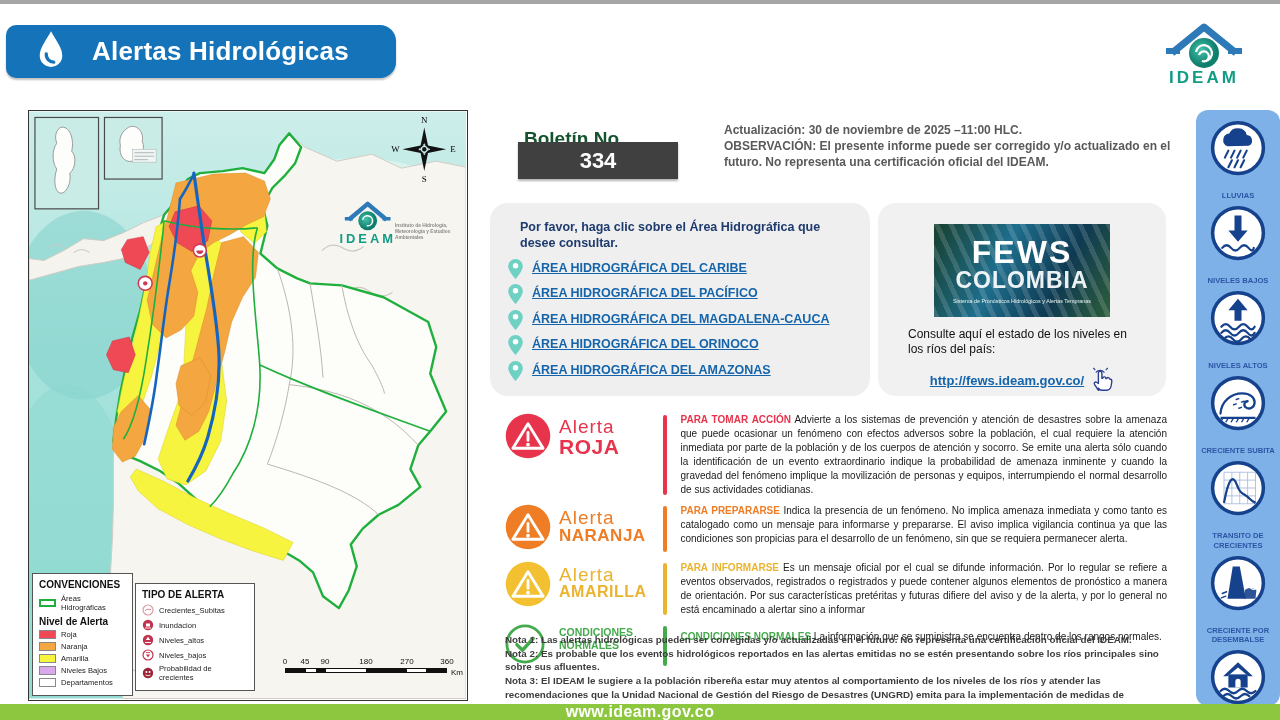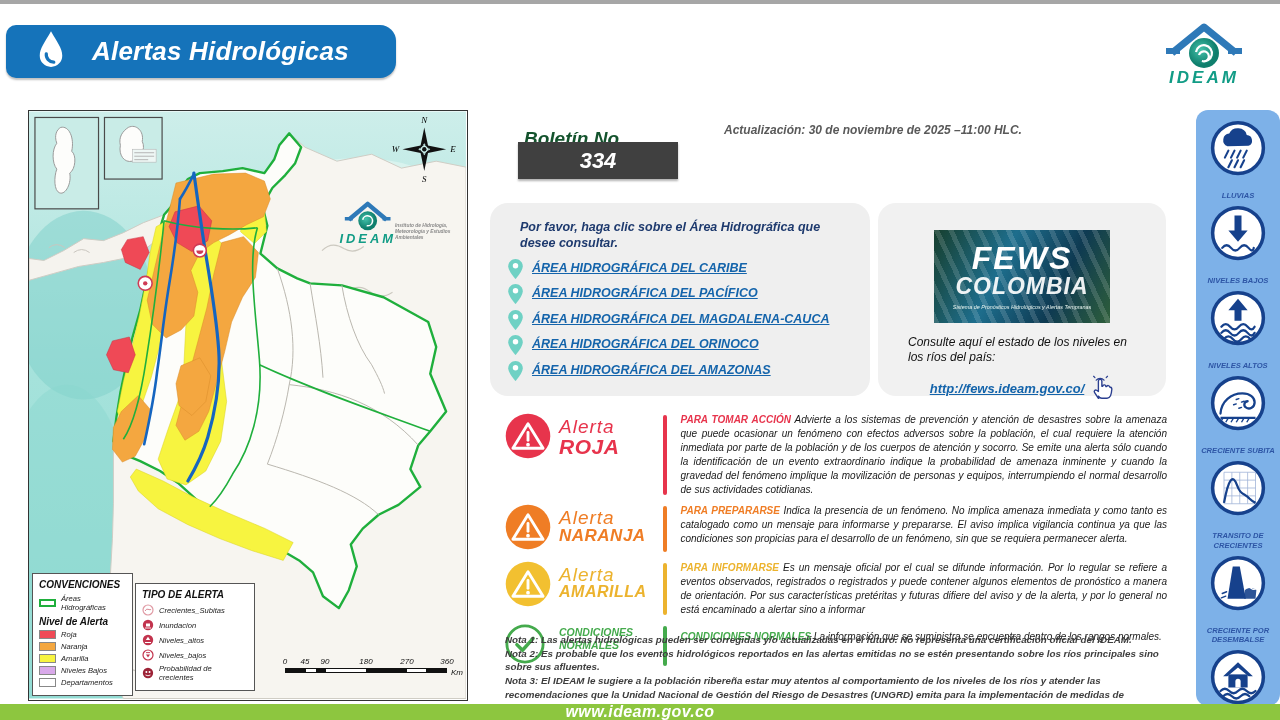--- a/index.html
+++ b/index.html
@@ -1,19 +1,19 @@
 <!DOCTYPE html>
 <html><head>
 <meta charset="utf-8">
 <style>
   * { margin:0; padding:0; box-sizing:border-box; }
   html,body { width:1280px; height:720px; overflow:hidden; background:#fff;
               font-family:"Liberation Sans", sans-serif; }
   .abs { position:absolute; }
-  #stage { position:relative; width:1280px; height:512px; background:#fff;font-style:italic; }
+  #stage { position:relative; width:1280px; height:512px; background:#fff; }
 
   
   #topstrip { left:0; top:0; width:1280px; height:4px; background:#a6a6a6; }
 
   
   #header-box { left:6px; top:25px; width:390px; height:53px; background:#1573ba;
     border-radius:10px 16px 16px 10px; display:flex; align-items:center; gap:26px;
     padding-left:30px; box-shadow:0 2px 2px rgba(0,0,0,.25); }
   #header-title { color:#fff; font-size:26px; font-weight:bold; letter-spacing:.2px; }
 
@@ -56,21 +56,21 @@
 
   
   #areas-panel { left:490px; top:203px; width:380px; height:193px; background:#efefef;
     border-radius:18px; padding:16px 26px 10px 30px; }
   #areas-intro { color:#1e3a6e; font-size:12.5px; font-weight:bold; line-height:1.3; width:330px; }
   .arealink-row { display:flex; align-items:flex-start; gap:9px; margin-top:5.5px; margin-left:-12px; }
   .arealink { color:#1464ab; font-size:12.5px; font-weight:bold; text-decoration:underline;
     line-height:1.45; }
   #fews-panel { left:878px; top:203px; width:288px; height:193px; background:#f1f1f1;
     border-radius:18px; padding-top:15px; text-align:center; }
-  #fews-img { position:relative; margin:12px auto; width:176px; height:93px; cursor:pointer;
+  #fews-img { position:relative; margin:6px auto; width:176px; height:93px; cursor:pointer;
     background:
       repeating-linear-gradient(65deg, rgba(255,255,255,.14) 0 5px, rgba(0,0,0,0) 5px 13px),
       linear-gradient(115deg, #173f2e 0%, #1e6e8d 38%, #0e3a52 70%, #2e5e3a 100%);
     display:flex; flex-direction:column; align-items:center; justify-content:center; }
   #fews-img .t1 { color:#fff; font-size:32px; font-weight:800; letter-spacing:2px; line-height:.95; }
   #fews-img .t2 { color:rgba(255,255,255,.92); font-size:23px; font-weight:bold; letter-spacing:1px; }
   #fews-img .t3 { color:#e8f4ef; font-size:5.4px; margin-top:4px; }
   #fews-text { margin:10px auto 0; width:228px; text-align:left; font-size:12px; color:#111;
     line-height:1.25; }
   #fews-linkrow { margin-top:10px; display:flex; align-items:center; justify-content:center; gap:4px; }
@@ -343,20 +343,21 @@
           <i class="k" style="width:20px"></i>
       </div>
       <span class="kmlabel">Km</span>
     </div>
   </div>
 
   <div id="boletin-label" class="abs">Boletín No.</div>
   <div id="boletin-box" class="abs">334</div>
   <div id="update-block" class="abs">
     <div>Actualización: 30 de noviembre de 2025 –11:00 HLC.</div>
+    <div>OBSERVACIÓN: El presente informe puede ser corregido y/o actualizado en el futuro. No representa una certificación oficial del IDEAM.</div>
   </div>
 
   <div id="areas-panel" class="abs">
     <div id="areas-intro">Por favor, haga clic sobre el Área Hidrográfica que desee consultar.</div>
     <div style="margin-top:7px">
       <div class="arealink-row">
         <svg width="15" height="20" viewBox="0 0 16 22">
             <path d="M8,0 C3.6,0 0,3.6 0,8 c0,5.5 8,14 8,14 s8,-8.5 8,-14 C16,3.6 12.4,0 8,0 Z" fill="#6fd1c4"></path>
             <circle cx="8" cy="7.5" r="3" fill="#fff"></circle>
           </svg>

